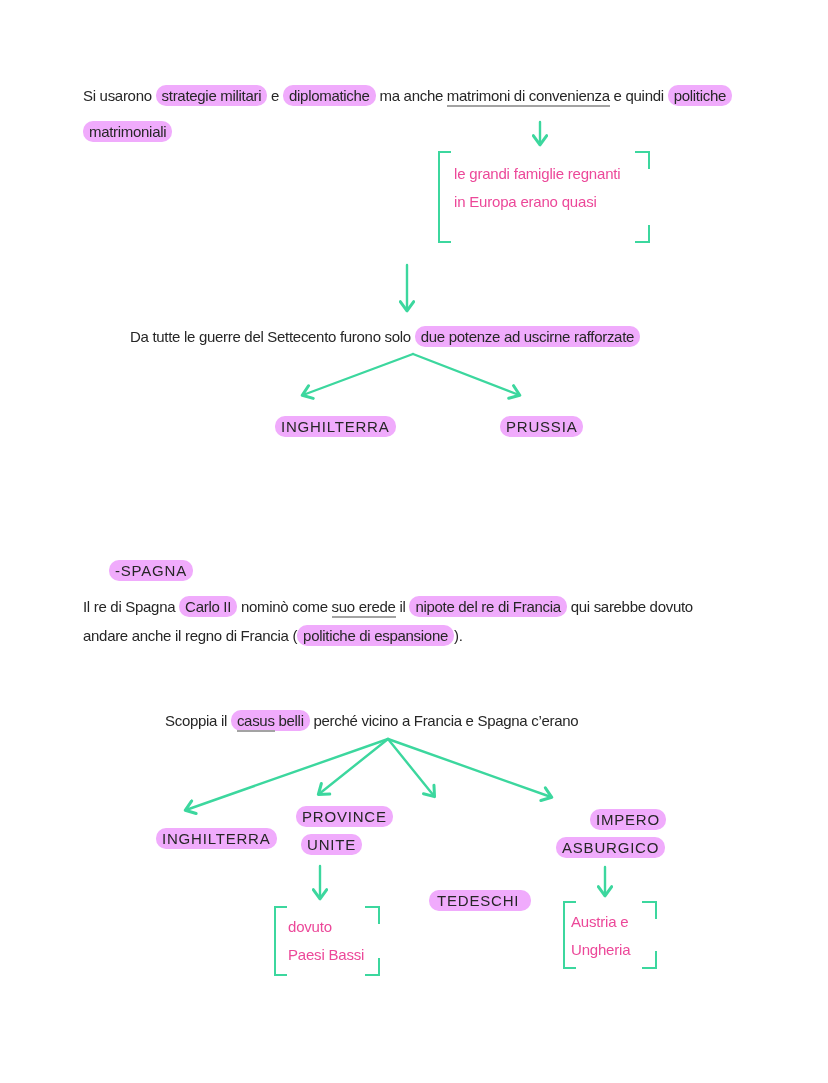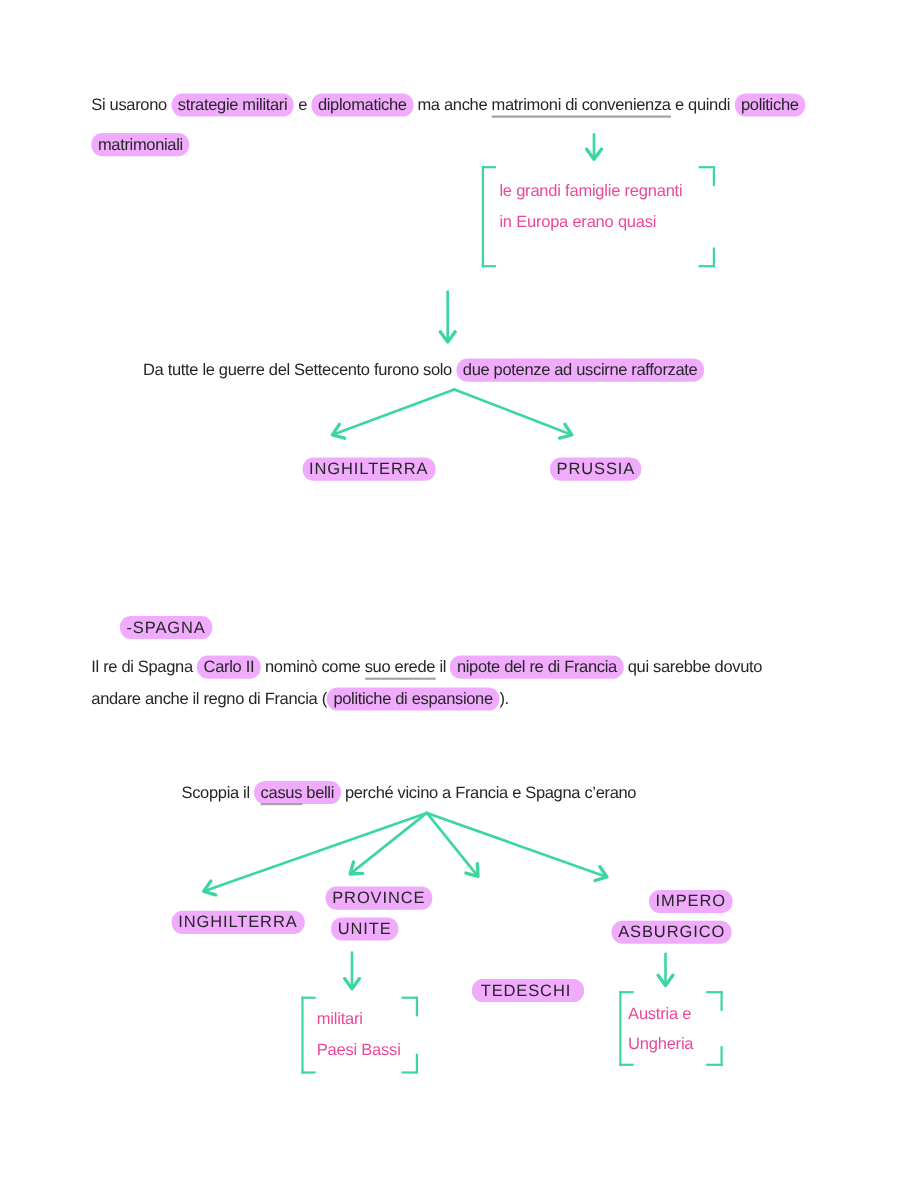--- a/index.html
+++ b/index.html
@@ -110,21 +110,21 @@
   <div class="pill t caps" style="left:399px; top:868px;margin-top:24px;"><span class="hl">TEDESCHI</span></div>
 
   <div class="pill t caps" style="left:558px; top:811px;"><span class="hl">IMPERO</span></div>
   <div class="pill t caps" style="left:524px; top:839px;"><span class="hl">ASBURGICO</span></div>
 
   <div class="bbox" style="left:274px; top:906px; width:106px; height:70px;">
     <span class="bl"></span>
     <span class="brt"></span>
     <span class="brb"></span>
     <div class="txt" style="padding:7px 14px; line-height:28px;">
-      <div>militari</div>
+      <div>dovuto</div>
       <div>Paesi Bassi</div>
     </div>
   </div>
 
   <div class="bbox" style="left:563px; top:901px; width:94px; height:68px;">
     <span class="bl"></span>
     <span class="brt"></span>
     <span class="brb"></span>
     <div class="txt" style="padding:7px 8px; line-height:28px;">
       <div>Austria e</div>

